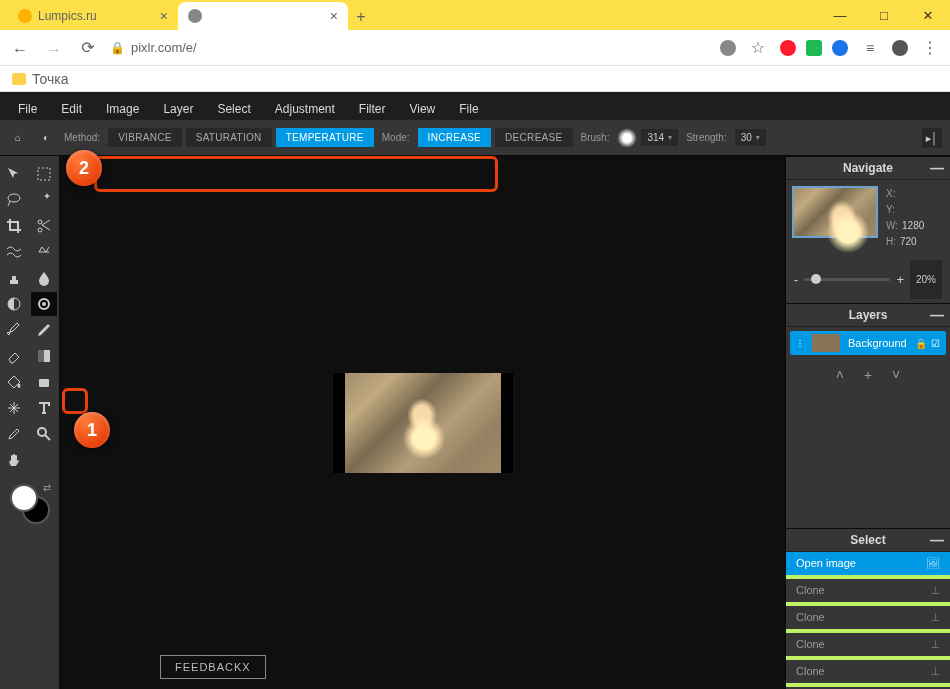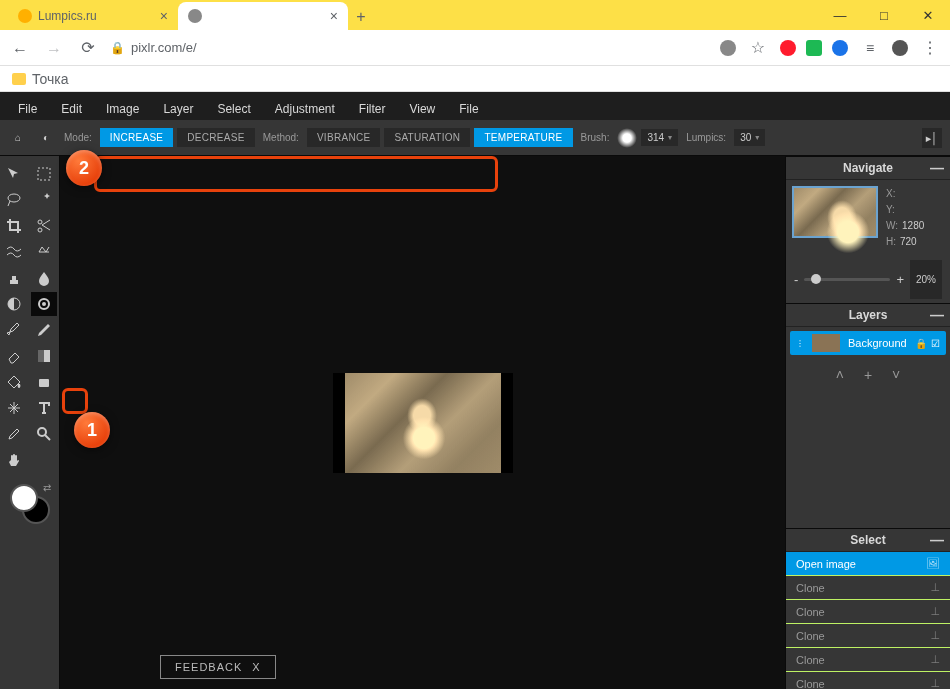--- a/index.html
+++ b/index.html
@@ -43,40 +43,40 @@
 .colorpick{position:relative;width:40px;height:40px;margin:12px auto 0}
 .swatch{width:28px;height:28px;border-radius:50%;position:absolute;border:2px solid #555}
 .swatch.fg{background:#fff;top:0;left:0;z-index:2}
 .swatch.bg{background:#000;bottom:0;right:0;z-index:1}
 .swap-ic{position:absolute;top:-2px;right:-2px;color:#999;font-size:10px}
 .canvas{flex:1;background:#0f0f0f;position:relative;display:flex;align-items:center;justify-content:center}
 .imgwrap{width:180px;height:100px;background:#000;display:flex;align-items:center;justify-content:center}
 .sepia-img{width:156px;height:100px;background:linear-gradient(135deg,#8a7355 0%,#a38a68 20%,#6b5a42 40%,#94826a 60%,#7d6b52 80%,#8a7355 100%);position:relative;filter:sepia(0.9) contrast(1.1)}
 .sepia-img::before{content:"";position:absolute;left:40%;top:25%;width:30px;height:35px;background:radial-gradient(ellipse,#c4b090 40%,transparent 70%);border-radius:50%}
 .sepia-img::after{content:"";position:absolute;left:35%;top:40%;width:50px;height:50px;background:radial-gradient(ellipse,#d4c4a8 30%,transparent 60%)}
-.feedback{position:absolute;bottom:10px;left:100px;border:1px solid #888;padding:5px 14px;color:#bbb;font-size:11px;display:flex;gap:10px;cursor:pointer;letter-spacing:1px}
+.feedback{position:absolute;bottom:10px;left:100px;border:1px solid #888;padding:5px 14px;color:#bbb;font-size:11px;display:flex;cursor:pointer;letter-spacing:1px}
 .panels{width:165px;background:#363636;display:flex;flex-direction:column;border-left:1px solid #0a0a0a}
 .panelhead{height:24px;background:#363636;display:flex;align-items:center;justify-content:center;color:#d9d9d9;font-size:12px;font-weight:bold;position:relative;border-top:1px solid #0a0a0a;border-bottom:1px solid #222}
 .panelcoll{position:absolute;right:6px;color:#ccc;font-size:14px;cursor:pointer}
 .navpanel{padding:6px;display:flex;gap:8px}
 .navthumb{width:86px;height:52px;padding:2px;background:#6ba3d0}
 .navthumb .sepia-img{width:100%;height:100%}
 .navinfo{font-size:10px;color:#999;line-height:16px}
 .navinfo .v{color:#ccc;margin-left:4px}
 .zoomslider{display:flex;align-items:center;padding:4px 8px;gap:6px;color:#ccc;font-size:13px}
 .slidertrack{flex:1;height:3px;background:#555;position:relative;border-radius:2px}
 .sliderthumb{position:absolute;left:8%;top:-4px;width:10px;height:10px;background:#ccc;border-radius:50%}
 .zoompct{background:#282828;padding:14px 6px;font-size:10px;color:#ccc}
 .layerslist{padding:4px}
 .layer{display:flex;align-items:center;background:#0099e5;padding:3px 6px;gap:8px;color:#fff;font-size:11px;border-radius:2px}
 .layerthumb{width:28px;height:18px;background:#8a7355}
 .layerlock{margin-left:auto;font-size:10px}
 .layeractions{display:flex;justify-content:center;gap:20px;padding:8px;color:#999;font-size:14px}
 .historylist{flex:1;overflow:auto}
-.histitem{display:flex;align-items:center;justify-content:space-between;padding:5px 10px;color:#999;font-size:11px;border-bottom:1px solid #bef264;cursor:pointer}
+.histitem{display:flex;align-items:flex-start;justify-content:space-between;padding:5px 10px;color:#999;font-size:11px;border-bottom:4px solid #bef264;cursor:pointer}
 .histitem.active{background:#0099e5;color:#fff}
 .histicon{font-size:11px;opacity:0.7}
 .callout{position:absolute;width:36px;height:36px;border-radius:50%;display:flex;align-items:center;justify-content:center;color:#fff;font-size:18px;font-weight:bold;z-index:100;background:radial-gradient(circle at 35% 30%,#ff7a3a,#e8420c 70%);box-shadow:0 2px 8px rgba(0,0,0,0.5),inset 0 2px 4px rgba(255,255,255,0.3)}
 .redbox{position:absolute;border:3px solid #e8420c;border-radius:6px;z-index:99;pointer-events:none}
 </style>
 </head>
 <body>
 
 <div class="titlebar">
   <div class="tabs">
@@ -134,37 +134,37 @@
     <span class="menuitem">Adjustment</span>
     <span class="menuitem">Filter</span>
     <span class="menuitem">View</span>
     <span class="menuitem">File</span>
   </div>
 
   <div class="optionsbar">
     <span class="opticon">⌂</span>
     <span class="opticon">◐</span>
     <div class="optgroup">
-      <span class="optlabel">Mode:</span>
-      <span class="optbtn active">INCREASE</span>
-      <span class="optbtn">DECREASE</span>
-    </div>
-    <div class="optgroup">
       <span class="optlabel">Method:</span>
       <span class="optbtn">VIBRANCE</span>
       <span class="optbtn">SATURATION</span>
       <span class="optbtn active">TEMPERATURE</span>
     </div>
     <div class="optgroup">
+      <span class="optlabel">Mode:</span>
+      <span class="optbtn active">INCREASE</span>
+      <span class="optbtn">DECREASE</span>
+    </div>
+    <div class="optgroup">
       <span class="optlabel">Brush:</span>
       <span class="brushprev"></span>
       <span class="optnum">314</span>
     </div>
     <div class="optgroup">
-      <span class="optlabel">Lumpics:</span>
+      <span class="optlabel">Strength:</span>
       <span class="optnum">30</span>
     </div>
     <span class="panelexp">▸│</span>
   </div>
 
   <div class="mainarea">
     <div class="toolbox">
       <div class="toolgrid">
         <div class="tool">
             <svg viewBox="0 0 16 16">

